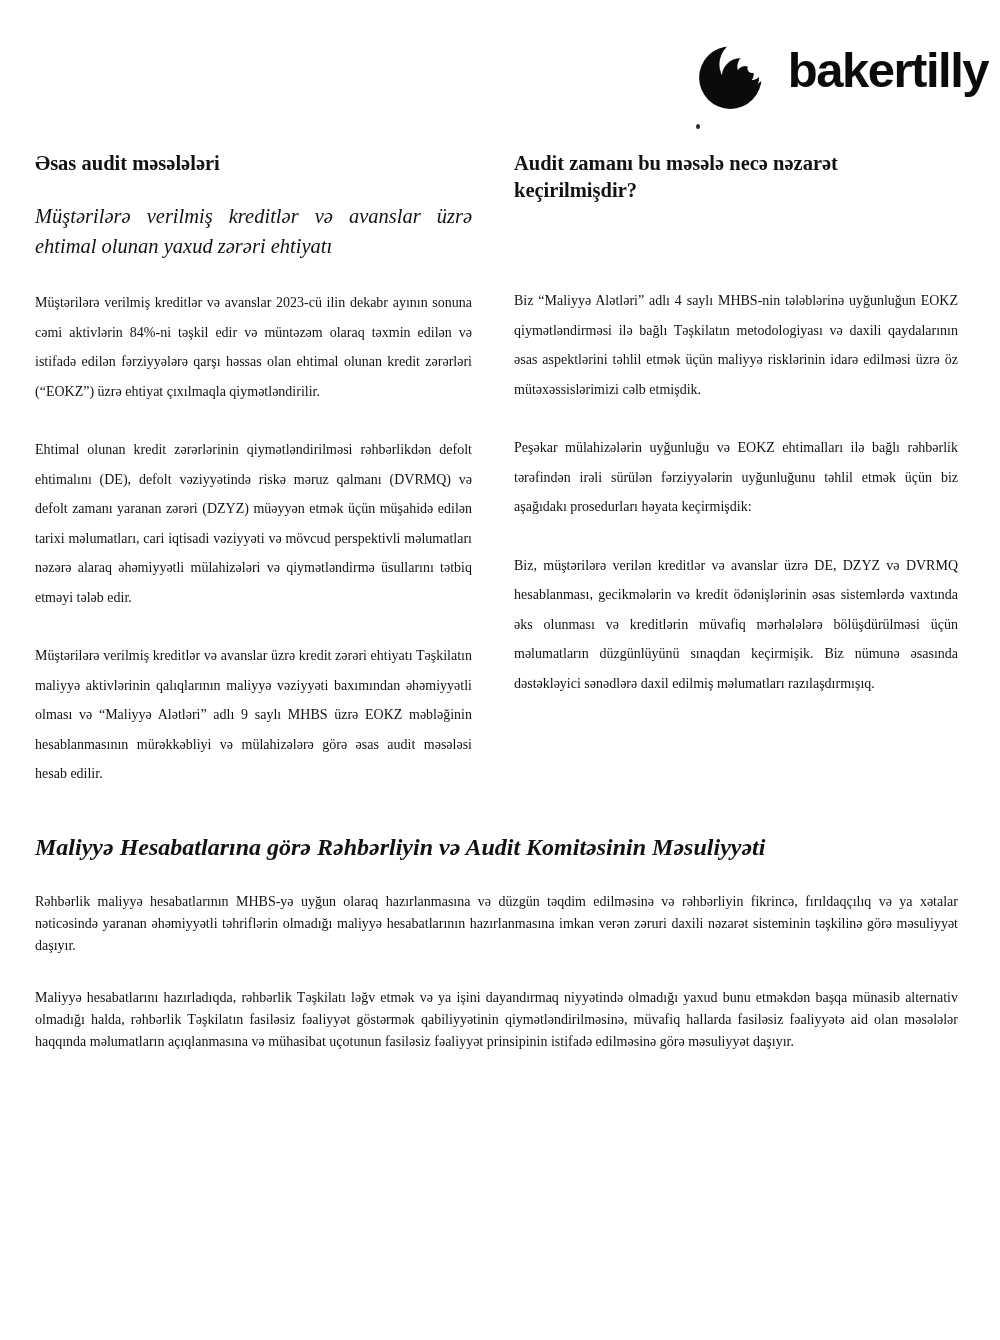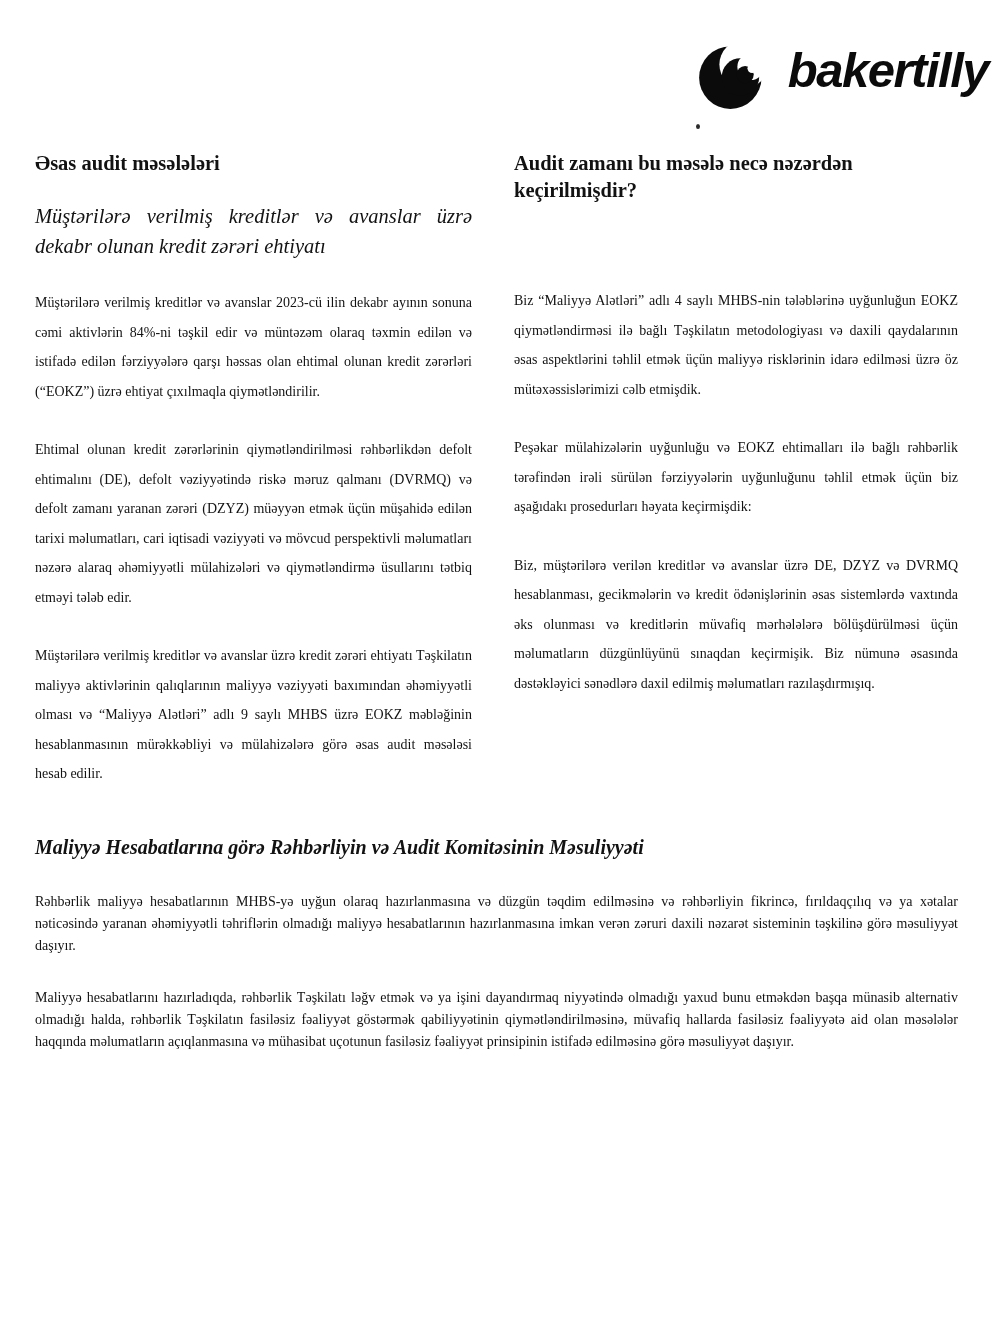--- a/index.html
+++ b/index.html
@@ -22,21 +22,20 @@
     display: flex;
     justify-content: flex-end;
     align-items: flex-end;
     padding: 28px 12px 0 0;
     height: 84px;
   }
   .logo {
     display: flex;
     align-items: center;
     gap: 14px;
-    font-style: italic;
   }
   .logo-icon {
     width: 78px;
     height: 78px;
     display: block;
   }
   .logo-text {
     font-family: "Liberation Sans", sans-serif;
     font-weight: bold;
     font-size: 49px;
@@ -87,21 +86,21 @@
     font-size: 14px;
     line-height: 29.5px;
     text-align: justify;
     margin: 0 0 29px 0;
   }
   
   .bottom {
     padding: 16px 42px 0 35px;
   }
   .bottom-heading {
-    font-size: 20px;
+    font-size: 24px;
     font-weight: bold;
     font-style: italic;
     line-height: 27px;
     margin: 0 0 30px 0;
   }
   .bottom .body-par {
     line-height: 22px;
     margin-bottom: 30px;
   }
 </style>
@@ -122,28 +121,28 @@
       </svg>
       <span class="logo-text">bakertilly</span>
     </div>
   </div>
   <div class="scan-speck"></div>
 
   <div class="columns">
 
     <div class="col-left">
       <h2 class="col-heading">Əsas audit məsələləri</h2>
-      <p class="subheading">Müştərilərə verilmiş kreditlər və avanslar üzrə dekabr olunan kredit zərəri ehtiyatı</p>
+      <p class="subheading">Müştərilərə verilmiş kreditlər və avanslar üzrə ehtimal olunan yaxud zərəri ehtiyatı</p>
       <p class="body-par">Müştərilərə verilmiş kreditlər və avanslar 2023-cü ilin dekabr ayının sonuna cəmi aktivlərin 84%-ni təşkil edir və müntəzəm olaraq təxmin edilən və istifadə edilən fərziyyələrə qarşı həssas olan ehtimal olunan kredit zərərləri (“EOKZ”) üzrə ehtiyat çıxılmaqla qiymətləndirilir.</p>
       <p class="body-par">Ehtimal olunan kredit zərərlərinin qiymətləndirilməsi rəhbərlikdən defolt ehtimalını (DE), defolt vəziyyətində riskə məruz qalmanı (DVRMQ) və defolt zamanı yaranan zərəri (DZYZ) müəyyən etmək üçün müşahidə edilən tarixi məlumatları, cari iqtisadi vəziyyəti və mövcud perspektivli məlumatları nəzərə alaraq əhəmiyyətli mülahizələri və qiymətləndirmə üsullarını tətbiq etməyi tələb edir.</p>
       <p class="body-par">Müştərilərə verilmiş kreditlər və avanslar üzrə kredit zərəri ehtiyatı Təşkilatın maliyyə aktivlərinin qalıqlarının maliyyə vəziyyəti baxımından əhəmiyyətli olması və “Maliyyə Alətləri” adlı 9 saylı MHBS üzrə EOKZ məbləğinin hesablanmasının mürəkkəbliyi və mülahizələrə görə əsas audit məsələsi hesab edilir.</p>
     </div>
 
     <div class="col-right">
-      <h2 class="col-heading">Audit zamanı bu məsələ necə nəzərdən keçirilmişdir?</h2>
+      <h2 class="col-heading">Audit zamanı bu məsələ necə nəzarət keçirilmişdir?</h2>
       <p class="body-par">Biz “Maliyyə Alətləri” adlı 4 saylı MHBS-nin tələblərinə uyğunluğun EOKZ qiymətləndirməsi ilə bağlı Təşkilatın metodologiyası və daxili qaydalarının əsas aspektlərini təhlil etmək üçün maliyyə risklərinin idarə edilməsi üzrə öz mütəxəssislərimizi cəlb etmişdik.</p>
       <p class="body-par">Peşəkar mülahizələrin uyğunluğu və EOKZ ehtimalları ilə bağlı rəhbərlik tərəfindən irəli sürülən fərziyyələrin uyğunluğunu təhlil etmək üçün biz aşağıdakı prosedurları həyata keçirmişdik:</p>
       <p class="body-par">Biz, müştərilərə verilən kreditlər və avanslar üzrə DE, DZYZ və DVRMQ hesablanması, gecikmələrin və kredit ödənişlərinin əsas sistemlərdə vaxtında əks olunması və kreditlərin müvafiq mərhələlərə bölüşdürülməsi üçün məlumatların düzgünlüyünü sınaqdan keçirmişik. Biz nümunə əsasında dəstəkləyici sənədlərə daxil edilmiş məlumatları razılaşdırmışıq.</p>
     </div>
 
   </div>
 
   <div class="bottom">
     <h2 class="bottom-heading">Maliyyə Hesabatlarına görə Rəhbərliyin və Audit Komitəsinin Məsuliyyəti</h2>
     <p class="body-par">Rəhbərlik maliyyə hesabatlarının MHBS-yə uyğun olaraq hazırlanmasına və düzgün təqdim edilməsinə və rəhbərliyin fikrincə, fırıldaqçılıq və ya xətalar nəticəsində yaranan əhəmiyyətli təhriflərin olmadığı maliyyə hesabatlarının hazırlanmasına imkan verən zəruri daxili nəzarət sisteminin təşkilinə görə məsuliyyət daşıyır.</p>

